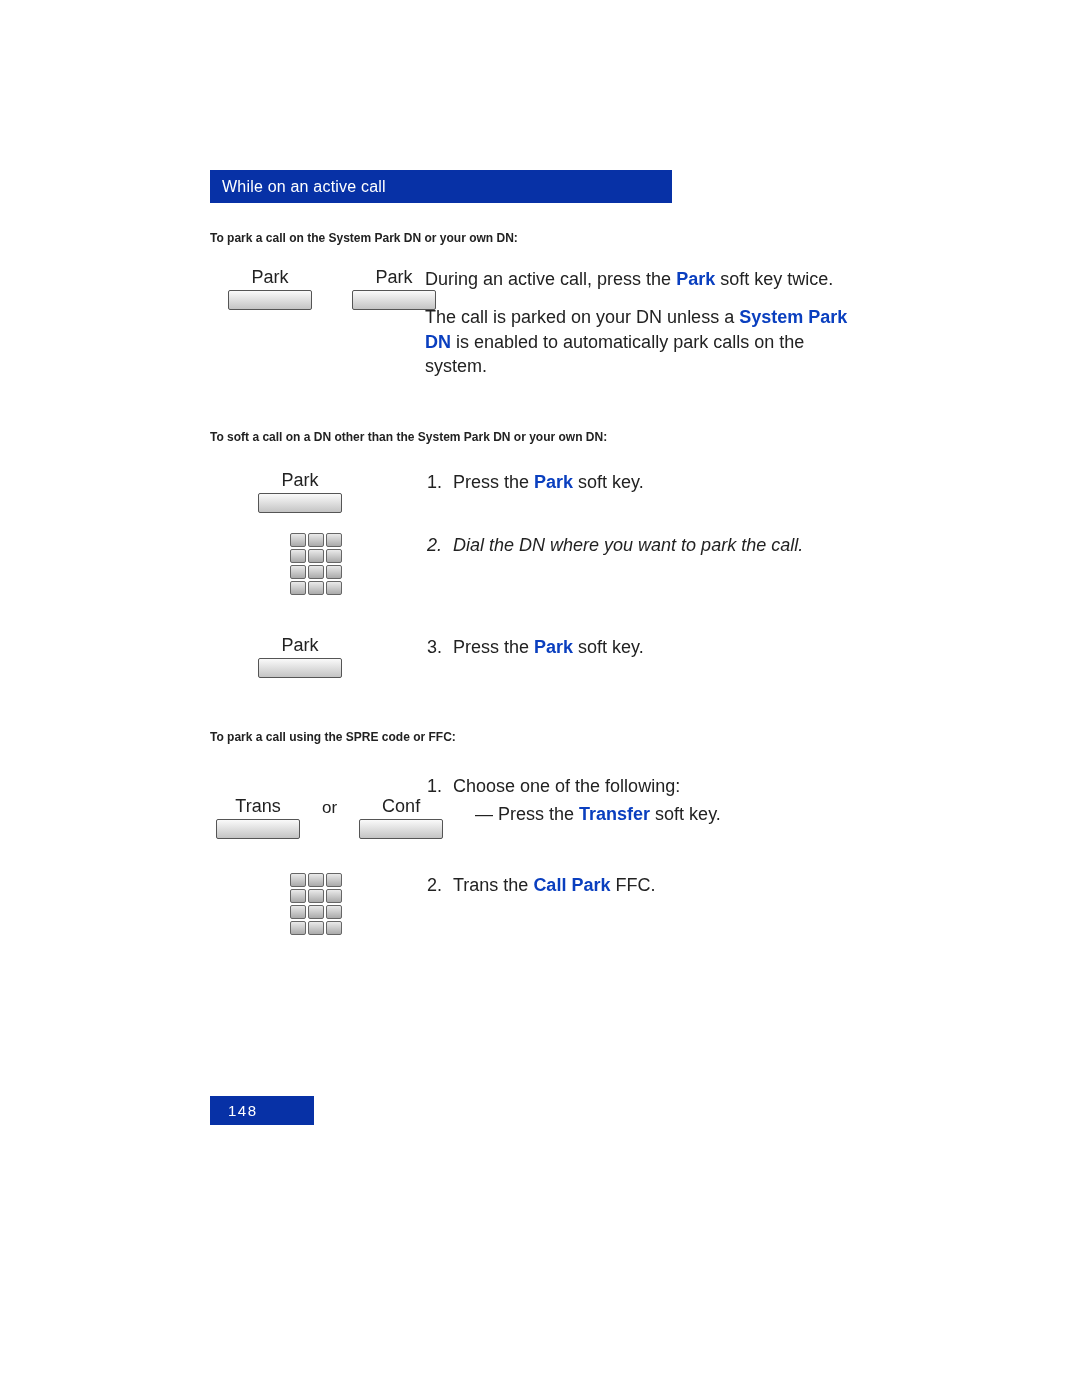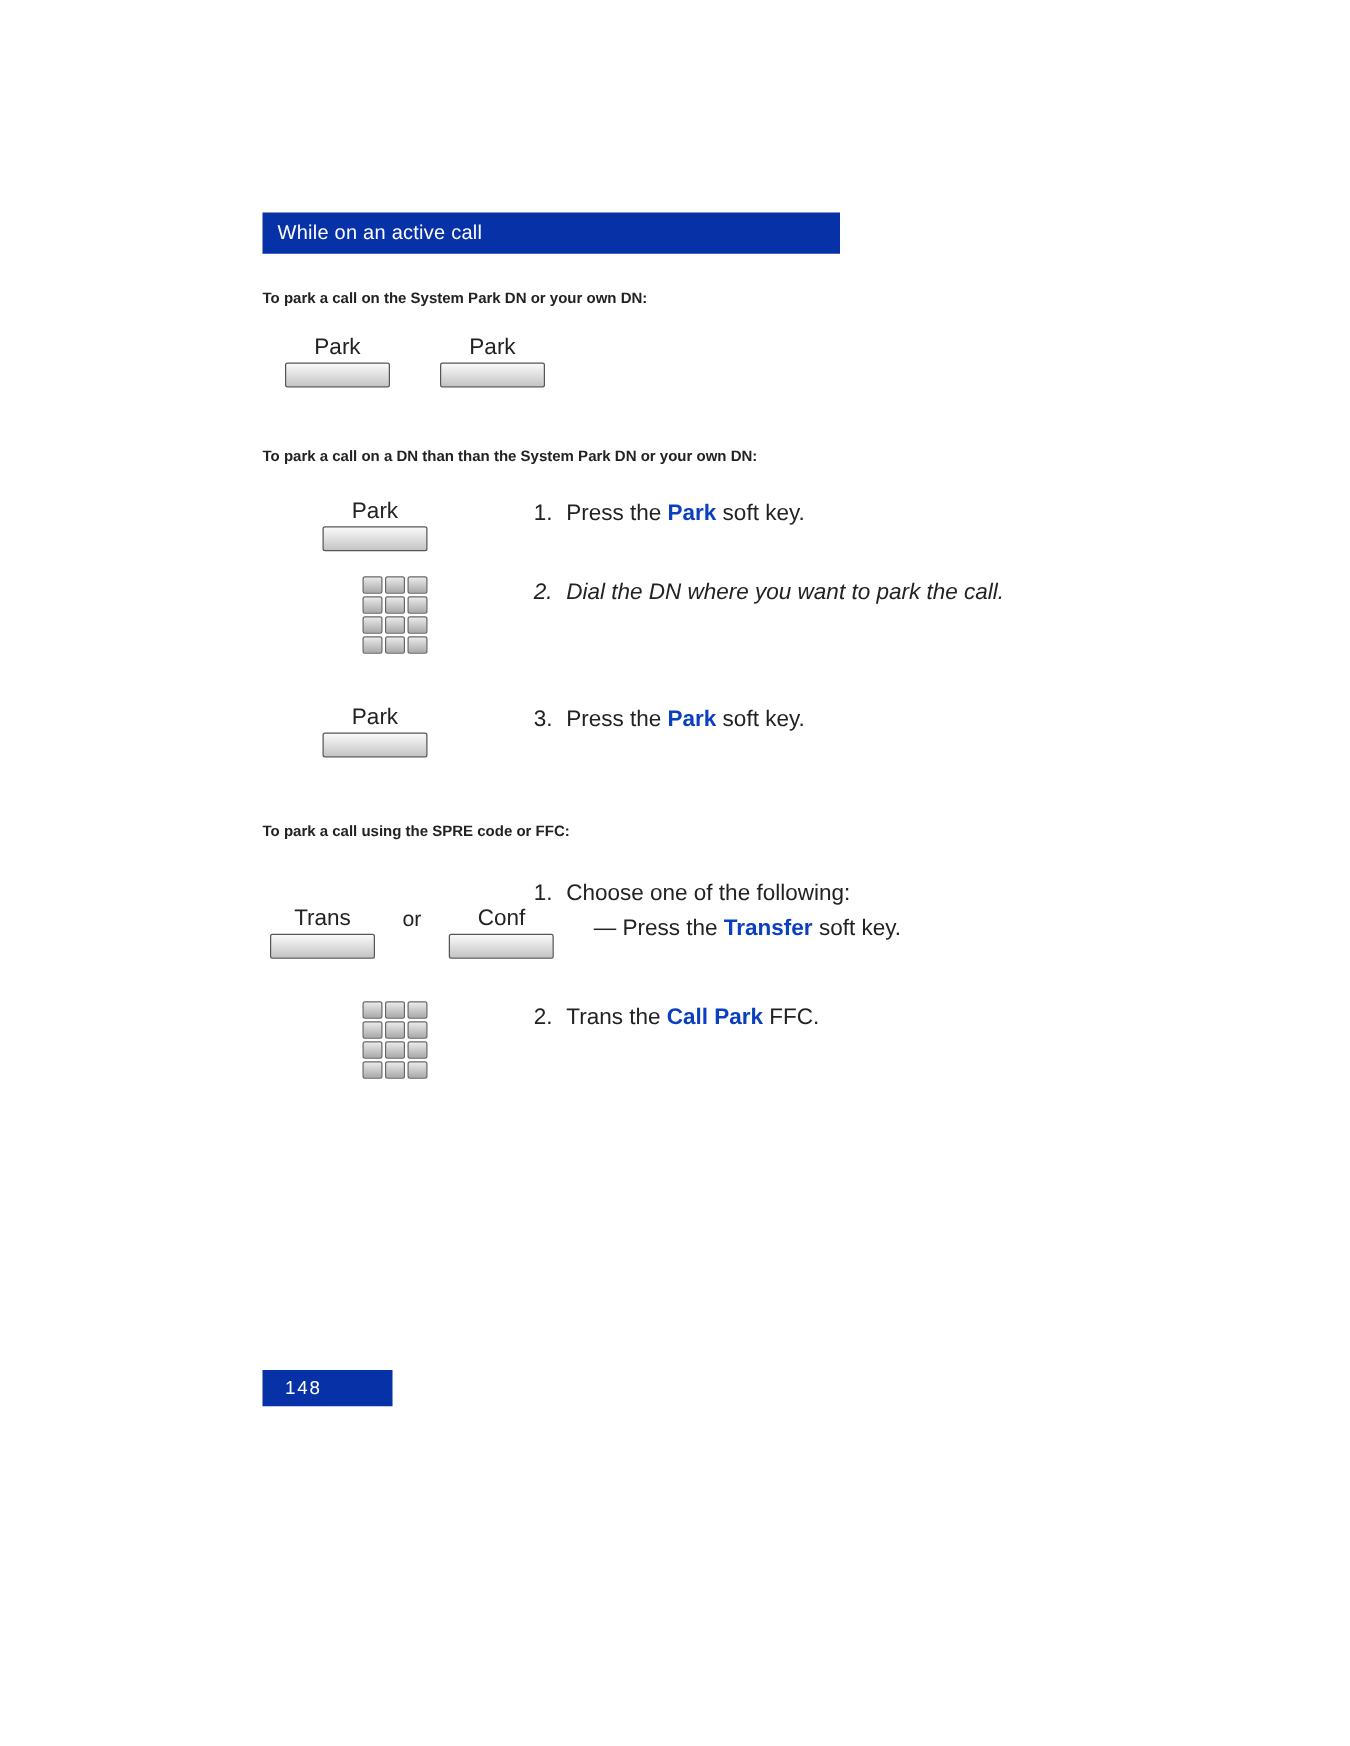--- a/index.html
+++ b/index.html
@@ -124,25 +124,31 @@
           <div class="key-label">Park</div>
           <div class="softkey-btn"></div>
         </div>
         <div class="key-group">
           <div class="key-label">Park</div>
           <div class="softkey-btn"></div>
         </div>
       </div>
     </div>
     <div class="right-col">
+      <div class="instr-line">
+        <span>During an active call, press the </span><span class="blue-bold">Park</span><span> soft key twice.</span>
+      </div>
       <div style="height:10px"></div>
-    </div>
-  </div>
-
-  <div class="section-heading" style="margin-top:48px; max-width:460px;">To park a call on a DN than than the System Park DN or your own DN:</div>
+      <div class="instr-line">
+        <span>The call is parked on your DN unless a </span><span class="blue-bold">System Park DN</span><span> is enabled to automatically park calls on the system.</span>
+      </div>
+    </div>
+  </div>
+
+  <div class="section-heading" style="margin-top:48px; max-width:460px;">To soft a call on a DN other than the System Park DN or your own DN:</div>
 
   <div class="row" style="margin-top:26px;">
     <div class="left-col">
       <div class="key-row" style="padding-left:48px;">
         <div class="key-group">
           <div class="key-label">Park</div>
           <div class="softkey-btn"></div>
         </div>
       </div>
     </div>

